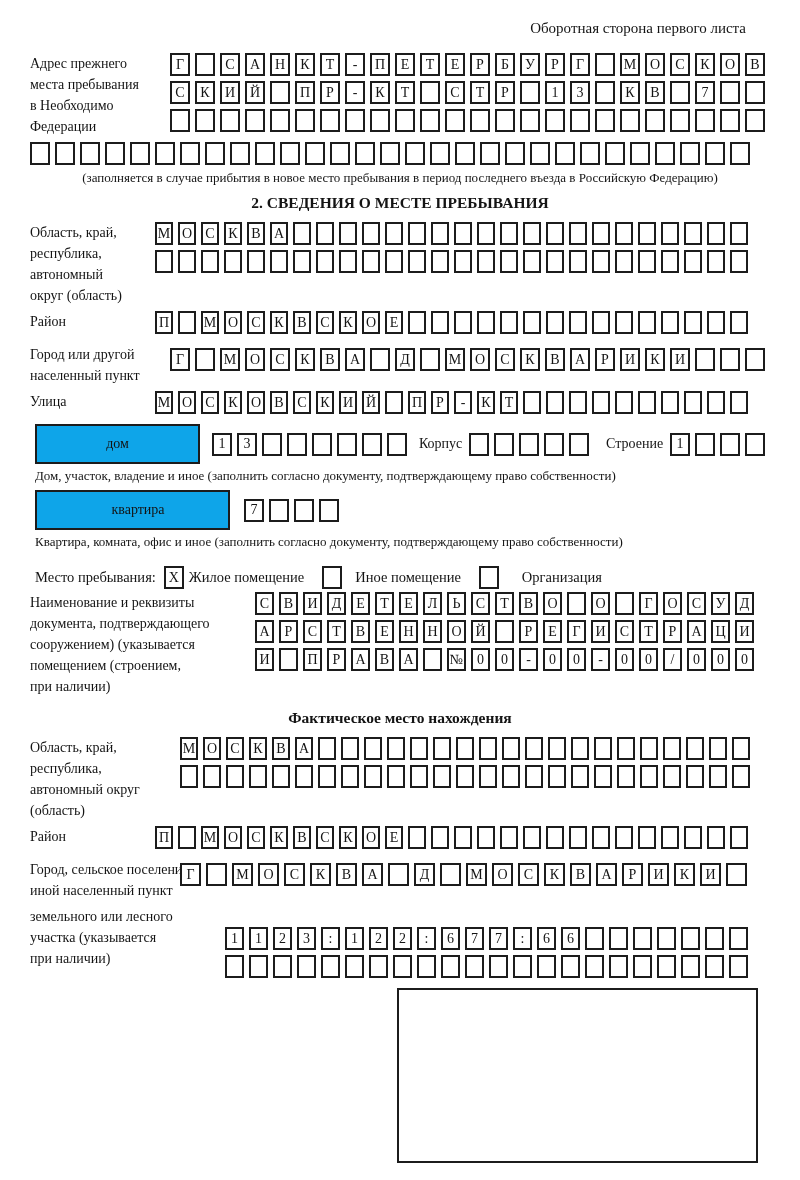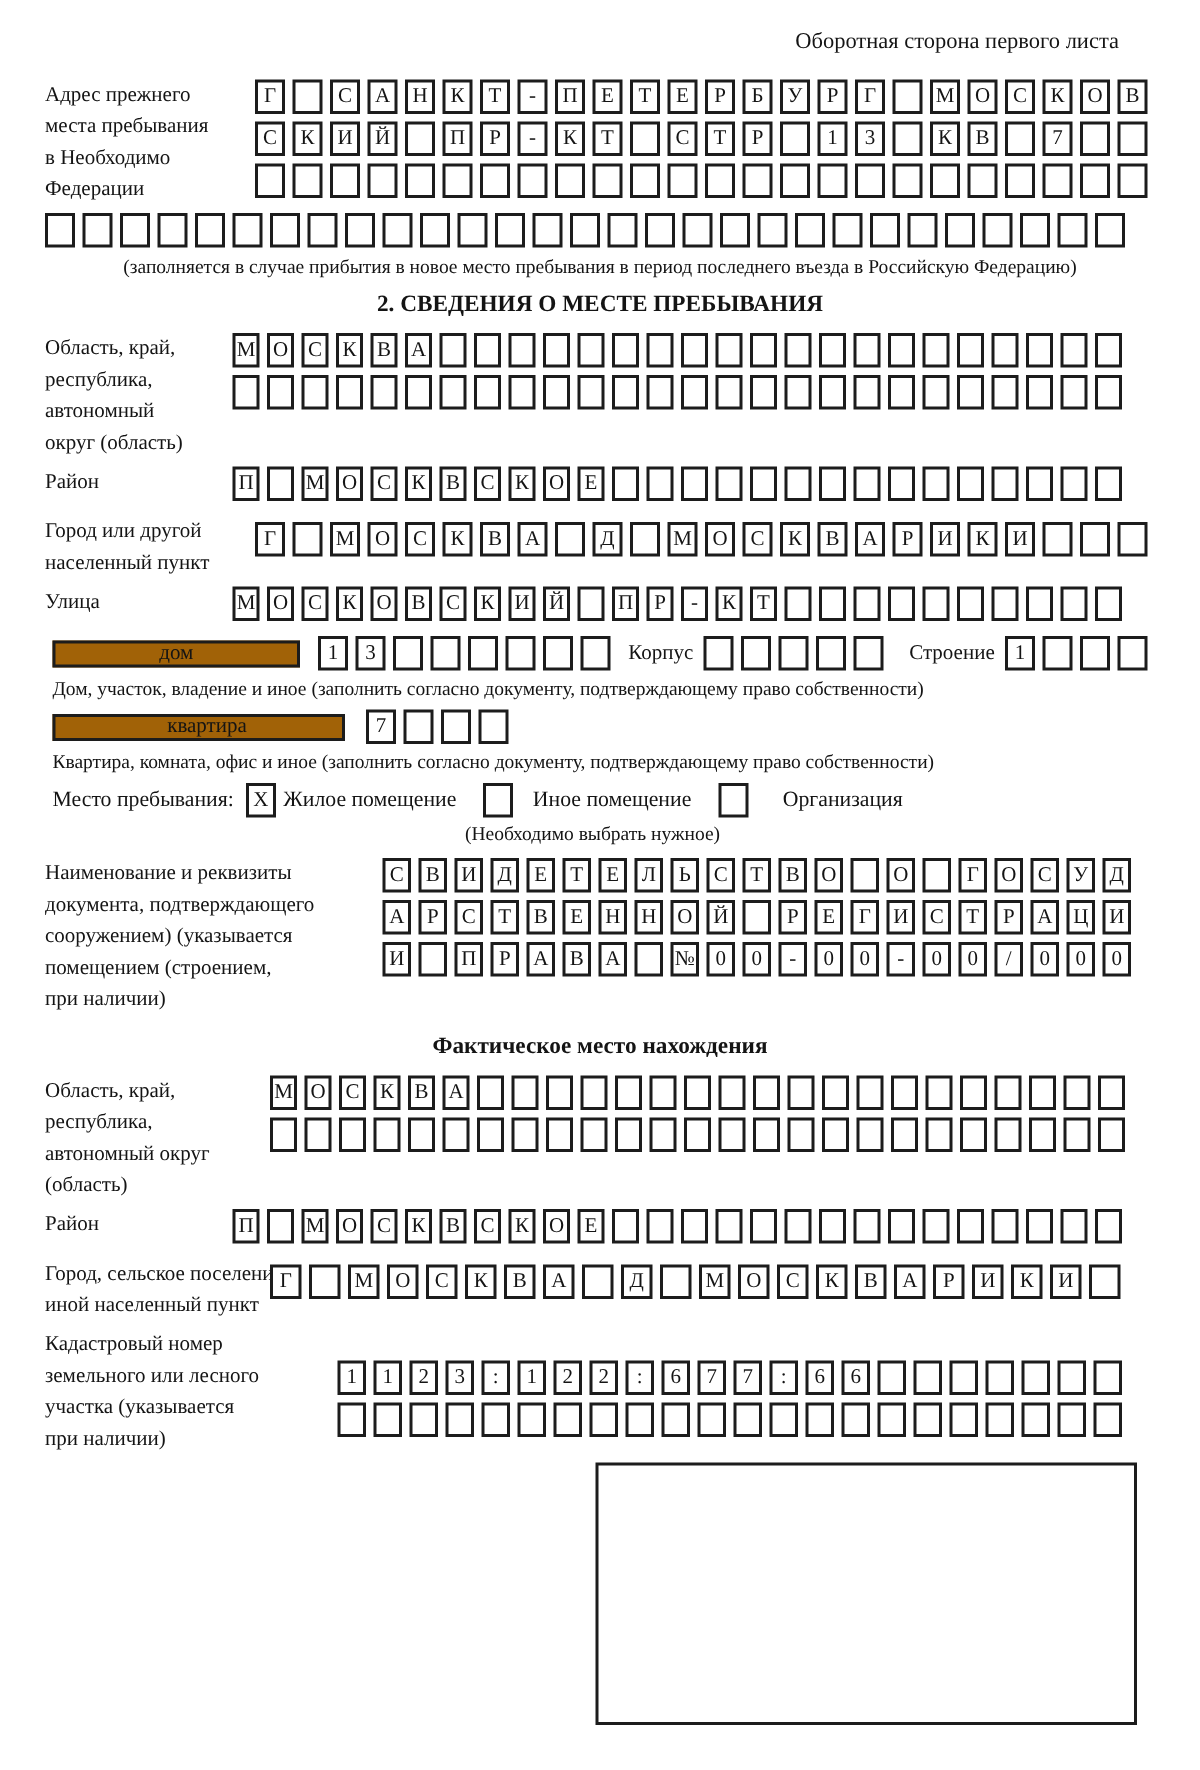--- a/index.html
+++ b/index.html
@@ -26,28 +26,28 @@
   .g25 .cell { width:18px; }
   .g21 .cell { width:19px; }
   .g22c .cell { width:21px; }
   .g22k .cell { width:19px; }
 
   .caption { font-size:13px; text-align:center; margin:2px 0 6px 0; }
   .caption-left { font-size:13px; text-align:left; margin:1px 0 6px 5px; }
   .sec-title { font-size:15.5px; font-weight:bold; text-align:center; margin:8px 0 10px 0; }
 
   .bigbox {
-    border:2px solid #1c1c1c; height:18px; display:flex; align-items:center;
-    justify-content:center; font-size:14px; flex:0 0 auto; background:#a16207;
+    border:2px solid #1c1c1c; height:40px; display:flex; align-items:center;
+    justify-content:center; font-size:14px; flex:0 0 auto; background:#0ea5e9;
   }
   .inline-row { display:flex; align-items:center; margin:2px 0 4px 5px; font-size:14px; }
   .inline-row .cell { margin-right:5px; }
   .lbl { font-size:14px; }
 
-  .stay-row { display:flex; align-items:center; font-size:14.5px; margin:6px 0 3px 5px; }
+  .stay-row { display:flex; align-items:center; font-size:14.5px; margin:16px 0 3px 5px; }
   .stay-note { font-size:13px; margin:0 0 8px 195px; width:340px; text-align:center; }
 
   .act-note { font-size:13px; text-align:center; line-height:20px; margin-bottom:8px; }
 
   .confirm-box {
     margin-left:367px; width:361px; height:175px; border:2px solid #1c1c1c;
     margin-top:4px; background:#fff;
   }
   .mt21 { margin-top:21px; }
   .sp8 { width:8px; } .sp14 { width:14px; } .sp18 { width:18px; }
@@ -400,21 +400,20 @@
     <span>Жилое помещение</span>
     <div class="sp18"></div>
     <span class="cell"></span>
     <div class="sp8"></div>
     <span>Иное помещение</span>
     <div class="sp18"></div>
     <span class="cell"></span>
     <div class="sp18"></div>
     <span>Организация</span>
   </div>
-  <div class="stay-note">(Необходимо выбрать нужное)</div>
 
   <div class="frow">
     <div class="flabel" style="width:225px;">
       <div>Наименование и реквизиты</div>
       <div>документа, подтверждающего</div>
       <div>сооружением) (указывается</div>
       <div>помещением (строением,</div>
       <div>при наличии)</div>
     </div>
     <div>
@@ -615,21 +614,20 @@
         <span class="cell">Р</span>
         <span class="cell">И</span>
         <span class="cell">К</span>
         <span class="cell">И</span>
         <span class="cell"></span>
       </div>
   </div>
 
   <div class="frow">
     <div class="flabel" style="width:195px;">
-      <div>Кадастровый номер</div>
       <div>земельного или лесного</div>
       <div>участка (указывается</div>
       <div>при наличии)</div>
     </div>
     <div class="mt21">
       <div class="grid g22k">
           <span class="cell">1</span>
           <span class="cell">1</span>
           <span class="cell">2</span>
           <span class="cell">3</span>

